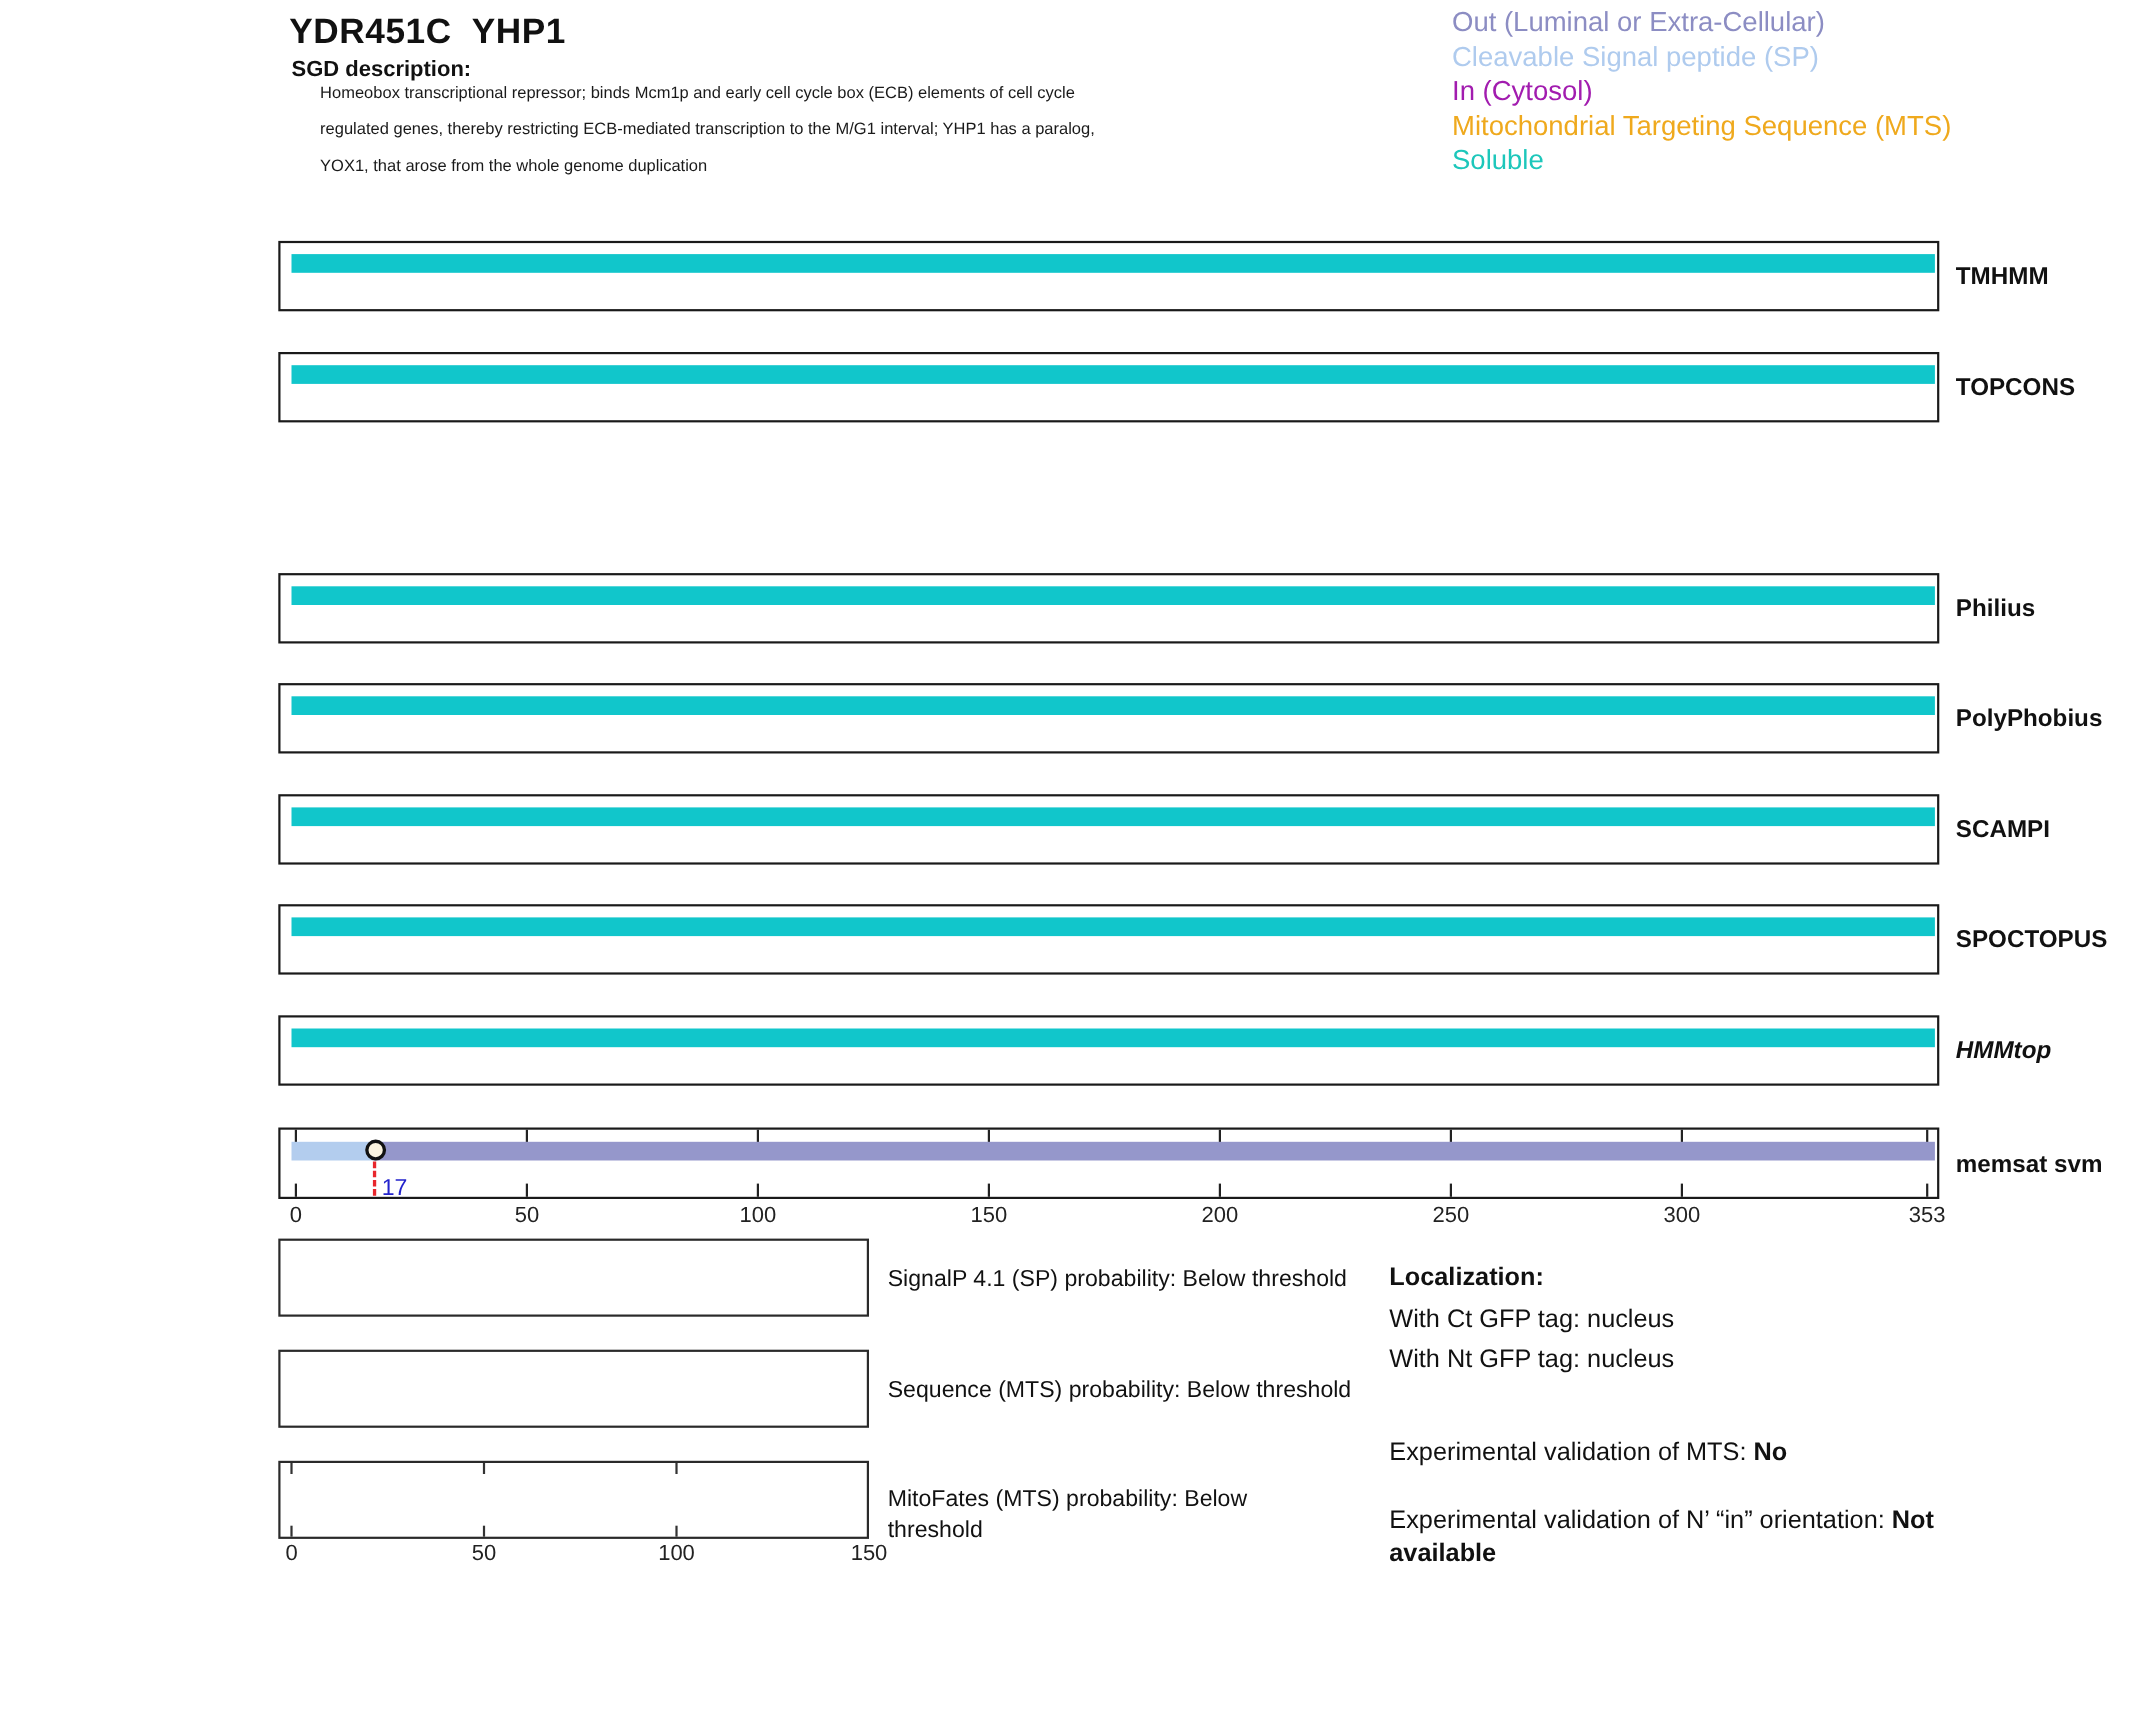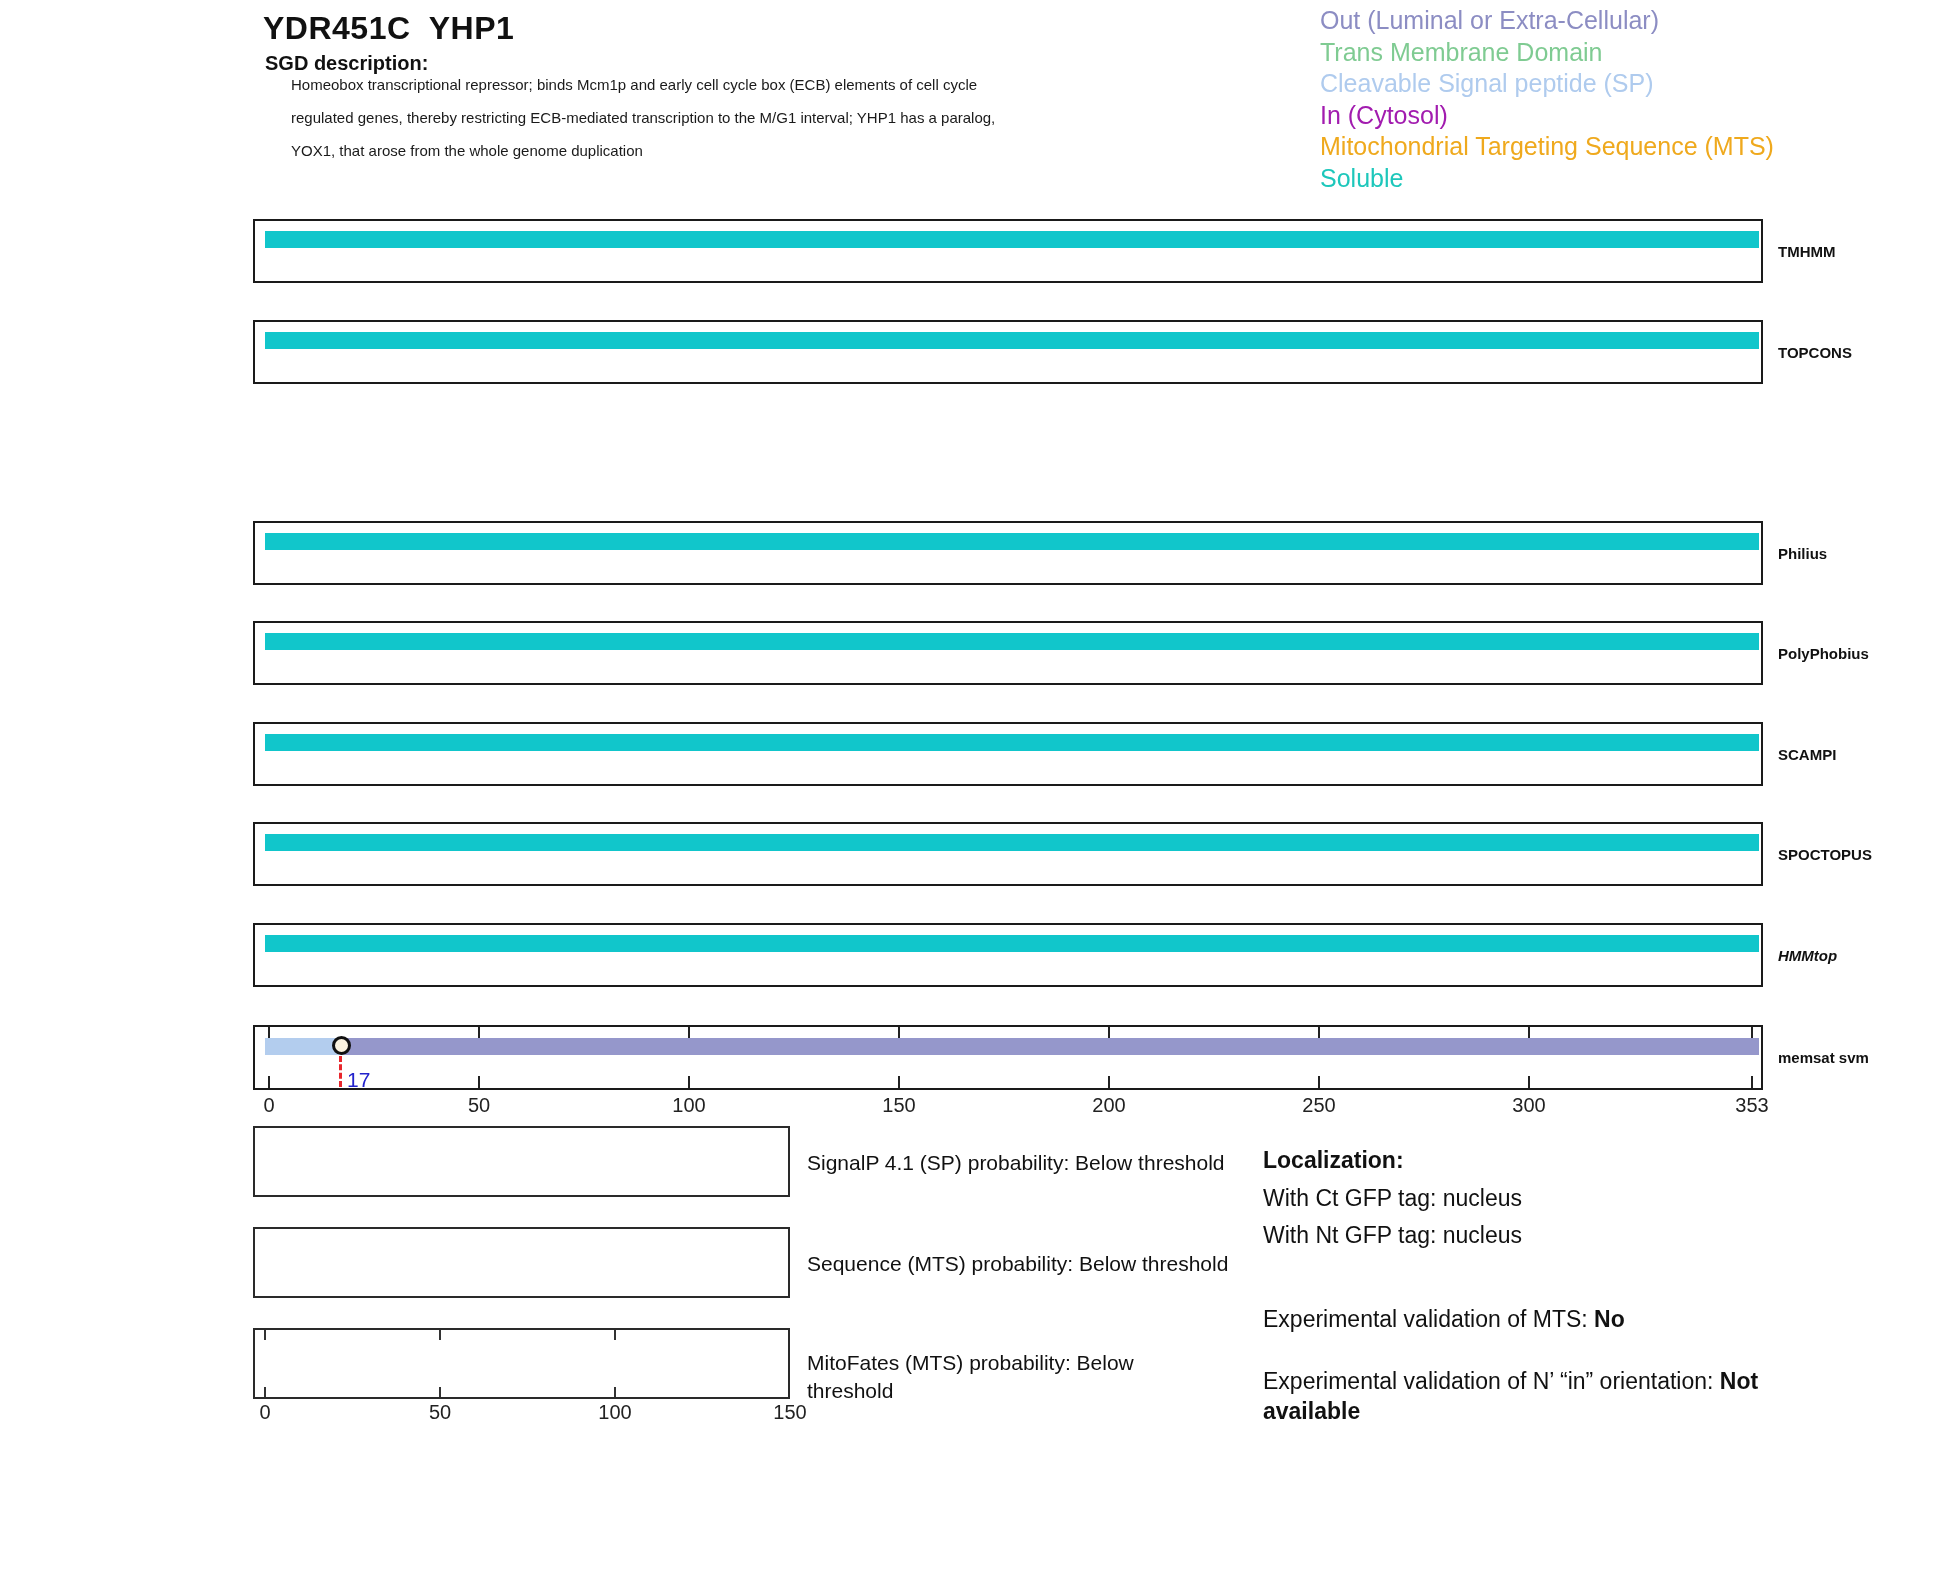--- a/index.html
+++ b/index.html
@@ -15,21 +15,21 @@
   
   .legend{left:1320px;top:5px;}
   .legend-title{font-size:24px;font-weight:bold;color:#111;margin-bottom:7px;}
   .legend-item{font-size:25px;font-weight:normal;line-height:31.5px;white-space:nowrap;}
 
   
   .track{position:absolute;left:253px;width:1697px;height:64px;}
   .tbox{position:absolute;left:0;top:0;width:1506px;height:60px;border:2px solid #1a1a1a;background:#fff;}
   .tbar{position:absolute;left:10px;top:10px;width:1494px;height:17px;}
   .tlabel{position:absolute;left:1525px;top:0;height:100%;display:flex;align-items:center;
-          font-size:15px;font-weight:bold;white-space:nowrap;}
+          font-size:22px;font-weight:bold;white-space:nowrap;}
   .track.memsat{height:65px;}
   .track.memsat .tbox{height:61px;}
   .tick{position:absolute;width:2px;height:12px;background:#222;}
   .tick.top{top:0;}
   .tick.bot{bottom:0;}
   .mbar{position:absolute;top:11px;height:17px;}
   .marker-circle{position:absolute;left:77px;top:9px;width:13px;height:13px;border:3px solid #111;
                  border-radius:50%;}
   .marker-dash{position:absolute;left:84px;top:29px;height:31px;border-left:3px dashed #e8262c;}
   .marker-num{position:absolute;left:92px;top:41px;font-size:21px;text-align:center;}
@@ -56,21 +56,20 @@
 <div class="page">
 
   <div class="abs title">YDR451C  YHP1</div>
   <div class="abs sgd">SGD description:</div>
   <div class="abs desc" style="top:76px;">Homeobox transcriptional repressor; binds Mcm1p and early cell cycle box (ECB) elements of cell cycle</div>
   <div class="abs desc" style="top:109px;">regulated genes, thereby restricting ECB-mediated transcription to the M/G1 interval; YHP1 has a paralog,</div>
   <div class="abs desc" style="top:142px;">YOX1, that arose from the whole genome duplication</div>
 
   <div class="abs legend">
     <div class="legend-item" style="color: rgb(140, 141, 195);">Out (Luminal or Extra-Cellular)</div>
-    <div class="legend-item" style="color: rgb(127, 203, 146);">Trans Membrane Domain</div>
     <div class="legend-item" style="color: rgb(175, 203, 238);">Cleavable Signal peptide (SP)</div>
     <div class="legend-item" style="color: #a21caf;">In (Cytosol)</div>
     <div class="legend-item" style="color: rgb(239, 169, 29);">Mitochondrial Targeting Sequence (MTS)</div>
     <div class="legend-item" style="color: rgb(29, 199, 187);">Soluble</div>
   </div>
 
   <div class="track" style="top:219px;">
     <div class="tbox">
       <div class="tbar" style="background-color: rgb(17, 198, 203);"></div>
     </div>

